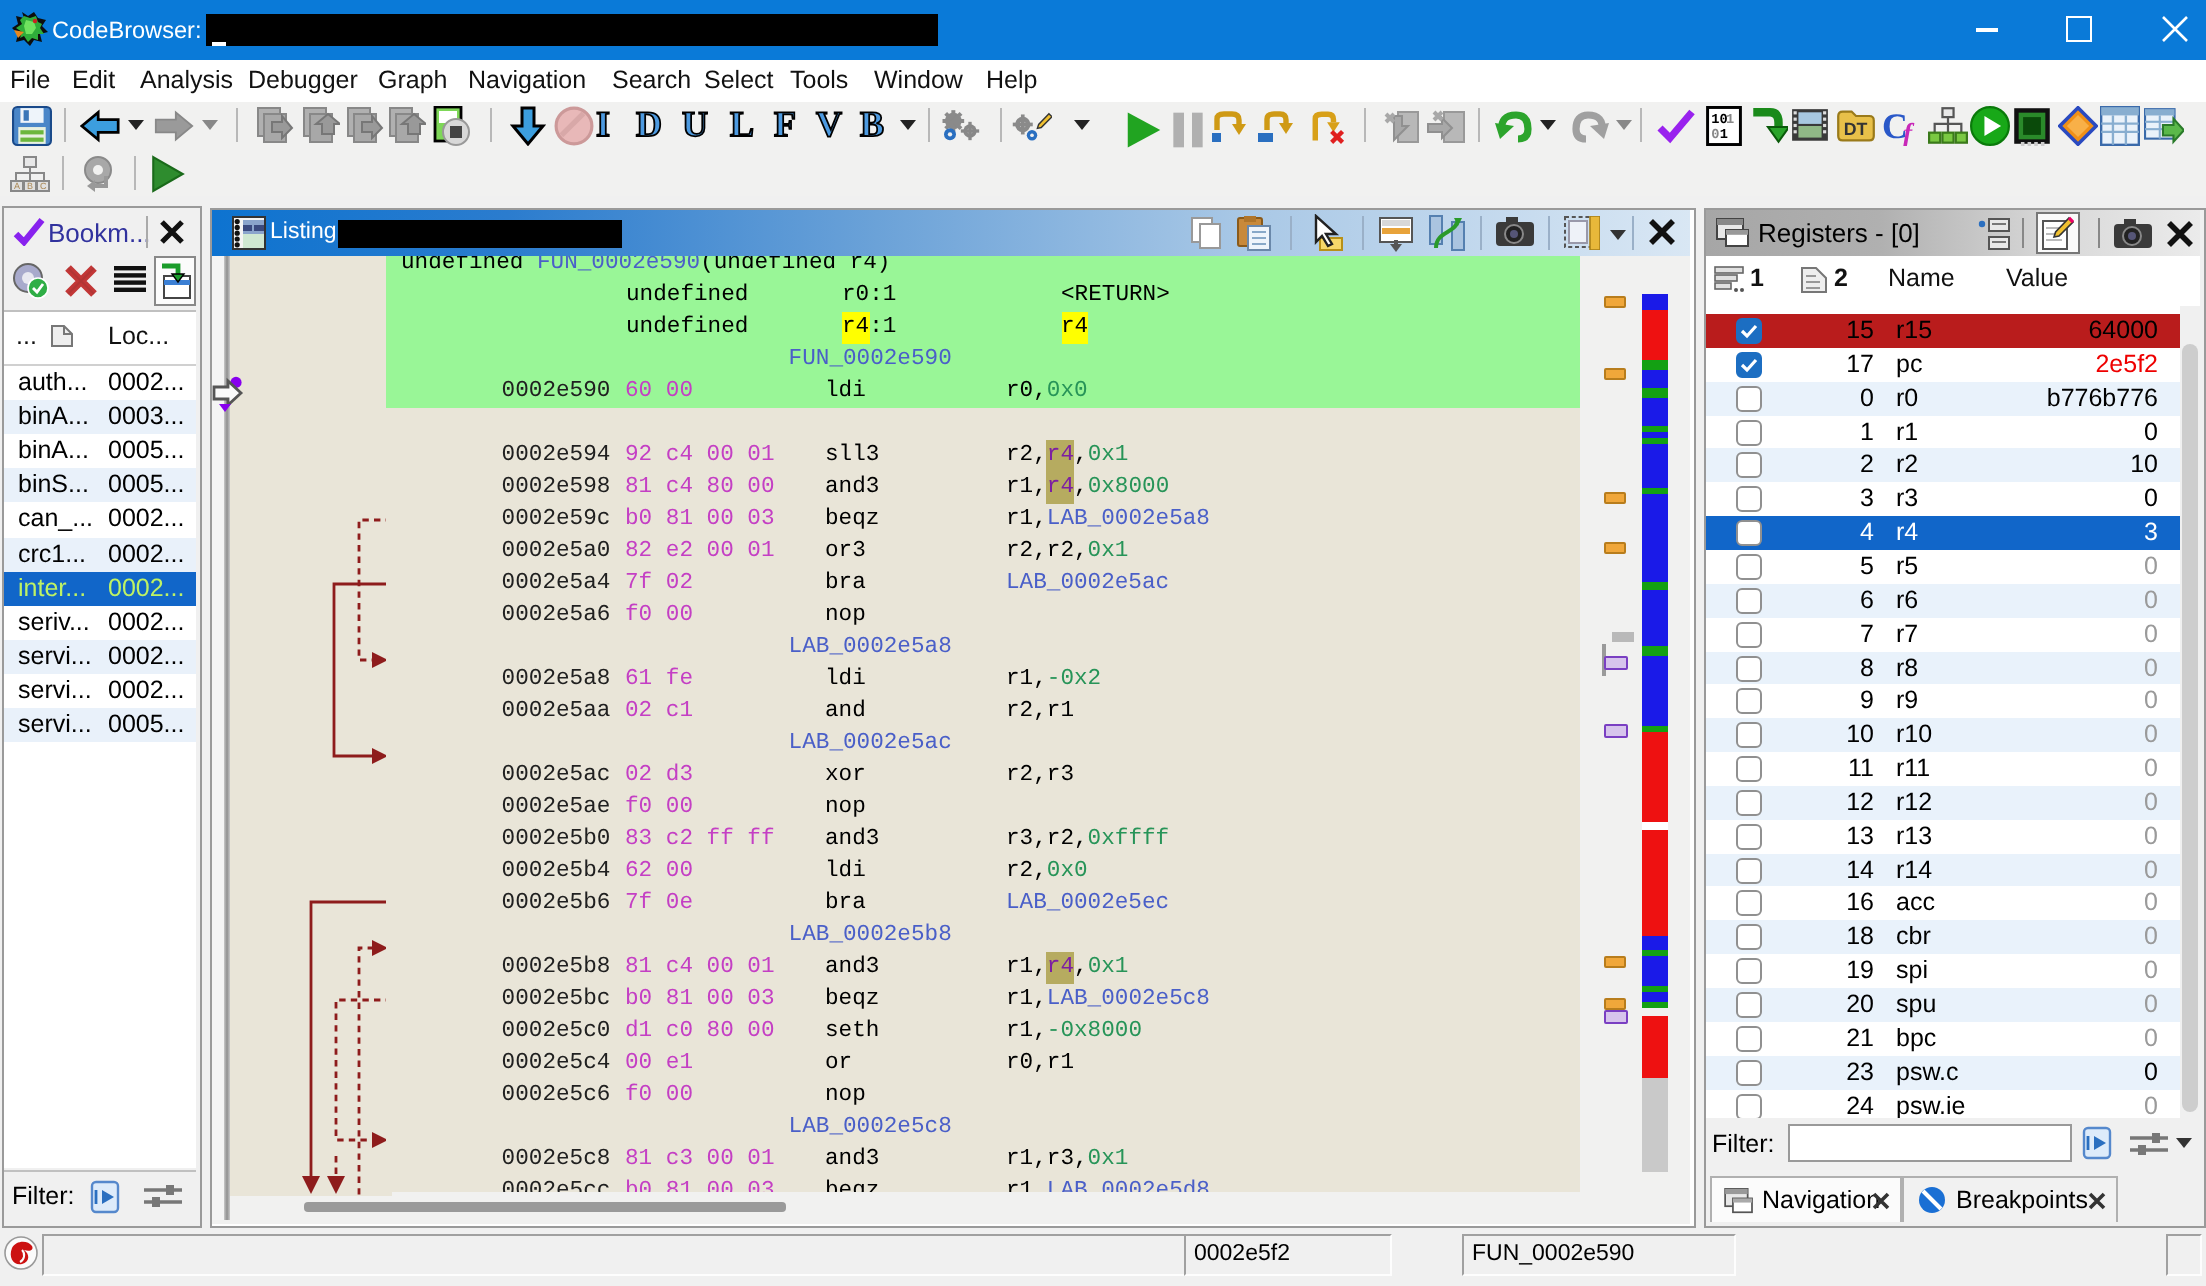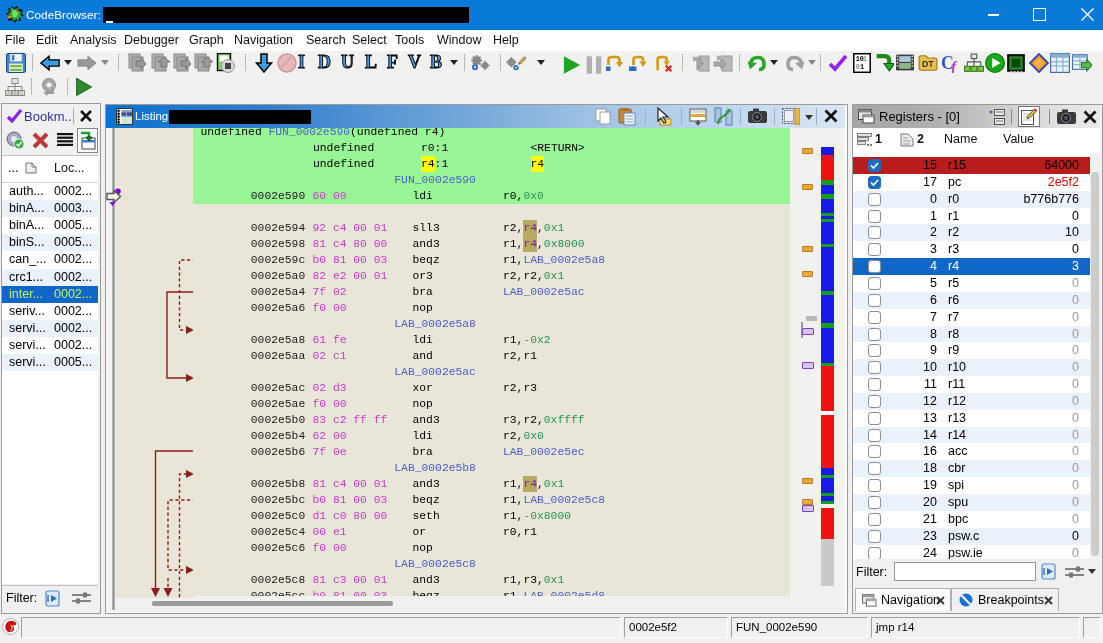--- a/index.html
+++ b/index.html
@@ -948,23 +948,20 @@
   </div>
 </div>
 
 <div class="abs" id="status">
   <svg class="abs" style="left:2px;top:4px" width="17" height="17" viewBox="0 0 17 17">
     <circle cx="8.5" cy="8.5" r="8" fill="#fbfbfb" stroke="#999" stroke-width="0.8"></circle>
     <path d="M4,6 C6,2 12,2 14,5 C15,7 13,8 10,7 C13,9 13,13 9,14 C5,15 2,11 4,6 Z" fill="#cc1111"></path>
     <path d="M9,7 C11,9 10,12 8,13" stroke="#fbfbfb" stroke-width="1" fill="none"></path>
   </svg>
   <div class="sfield" style="left:21px;width:600px"></div>
-  <div class="sfield" style="left:624px;width:104px">
+  <div class="sfield" style="left:592px;width:104px">
       <span>0002e5f2</span>
     </div>
   <div class="sfield" style="left:731px;width:137px">
       <span>FUN_0002e590</span>
     </div>
-  <div class="sfield" style="left:871px;width:209px">
-      <span>jmp r14</span>
-    </div>
   <div class="sfield" style="left:1083px;width:18px"></div>
 </div>
 
 </body></html>

